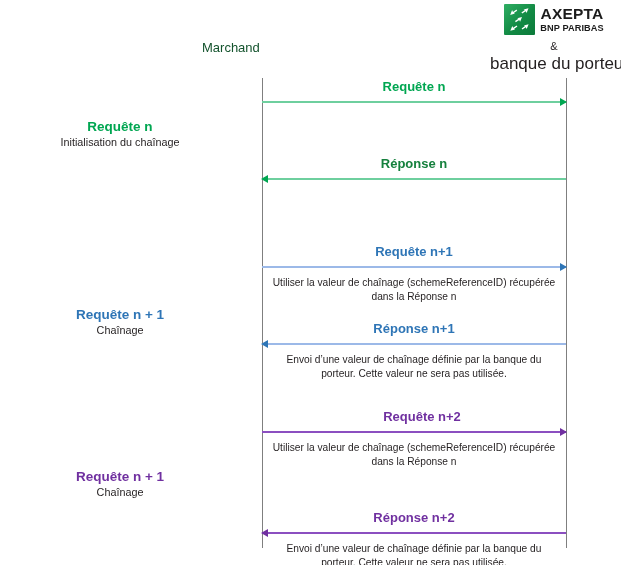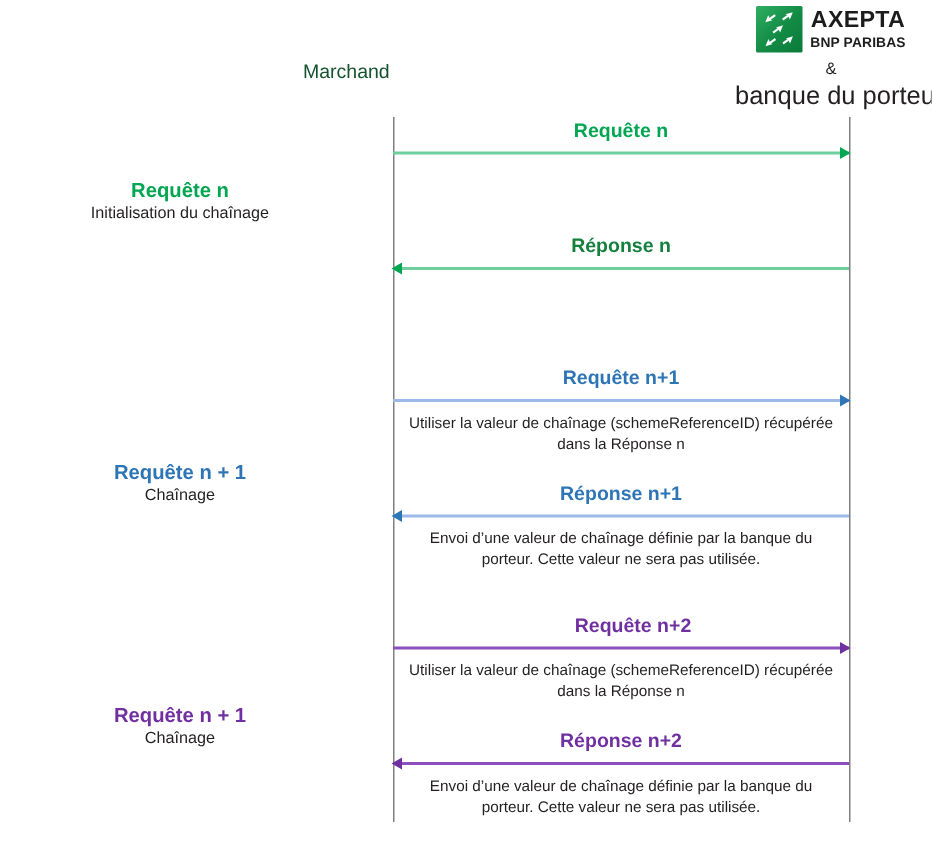--- a/index.html
+++ b/index.html
@@ -240,19 +240,19 @@
 <div class="msg" style="top:410px">
   <div class="msg-title" style="color: rgb(112, 48, 160); margin-left: 16px;">Requête n+2</div>
   <div class="arrow-wrap">
     <div class="arrow-line" style="background: rgb(139, 79, 192);"></div>
     <div class="arrow-head to-right" style="border-left-color: rgb(112, 48, 160);"></div>
   </div>
   <div class="msg-desc">Utiliser la valeur de chaînage (schemeReferenceID) récupérée dans la Réponse n</div>
 </div>
 
 <div class="msg" style="top:487px">
-  <div class="msg-title" style="color: rgb(112, 48, 160);">Réponse n+2</div>
+  <div class="msg-title" style="color: rgb(112, 48, 160); margin-top: 24px;">Réponse n+2</div>
   <div class="arrow-wrap">
     <div class="arrow-line" style="background: rgb(139, 79, 192);"></div>
     <div class="arrow-head to-left" style="border-right-color: rgb(112, 48, 160);"></div>
   </div>
   <div class="msg-desc">Envoi d’une valeur de chaînage définie par la banque du porteur. Cette valeur ne sera pas utilisée.</div>
 </div>
 
 </body></html>

